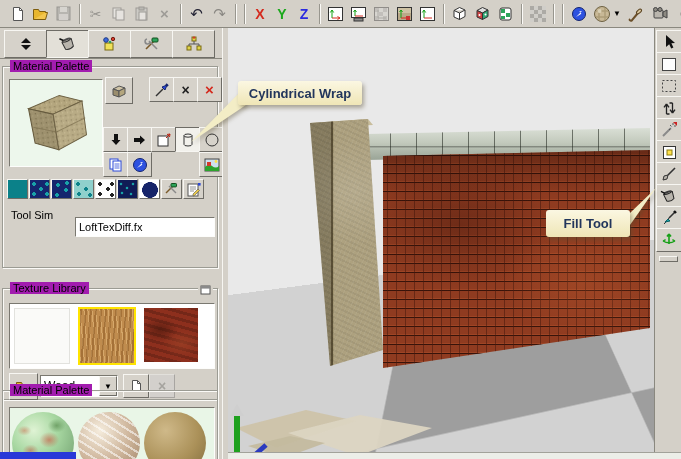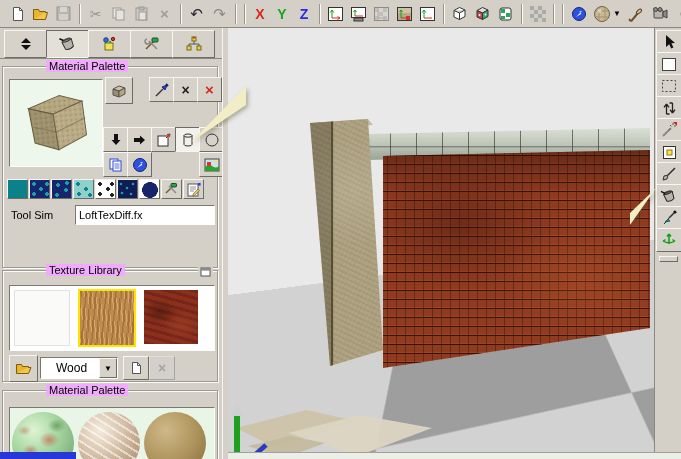--- a/index.html
+++ b/index.html
@@ -17,21 +17,21 @@
            border-bottom:1px solid #8a887f;display:flex;align-items:center;padding-left:6px;box-sizing:border-box;}
   .tbtn{width:23px;height:22px;display:flex;align-items:center;justify-content:center;flex:0 0 auto;}
   .tsep{width:1px;height:20px;background:#98968e;box-shadow:1px 0 0 #fbfaf7;margin:0 4px;flex:0 0 auto;}
   .axis-letter{font-weight:bold;font-size:14px;width:22px;text-align:center;}
   
   .left-panel{position:absolute;left:0;top:28px;width:222px;height:431px;background:#d4d0c8;overflow:hidden;}
   .tabbar{position:absolute;left:0;top:0;width:222px;height:30px;border-bottom:1px solid #8a887f;}
   .tab{position:absolute;top:2px;width:41px;height:26px;display:flex;align-items:center;justify-content:center;}
   .group{position:absolute;left:2px;width:216px;border:1px solid #9b9b93;
          box-shadow:inset 1px 1px 0 #fbfaf7,1px 1px 0 #fbfaf7;box-sizing:border-box;}
-  .group>.gtitle{position:absolute;top:-7px;left:7px;background:#f0abfc;padding:0 3px;font-size:11px;margin-left:36px;}
+  .group>.gtitle{position:absolute;top:-7px;left:7px;background:#a21caf;padding:0 3px;font-size:11px;}
   .sbtn{position:absolute;width:23px;height:23px;display:flex;align-items:center;justify-content:center;}
   .texmode{position:absolute;width:21px;height:20px;box-sizing:border-box;}
   
   .right-toolbar{position:absolute;left:654px;top:28px;width:27px;height:431px;background:#d4d0c8;
                  border-left:1px solid #8a887f;}
   .rbtn{position:absolute;left:1px;width:24px;height:22px;display:flex;align-items:center;justify-content:center;}
   .grip{position:absolute;left:4px;width:17px;height:4px;border:1px solid;border-color:#f7f6f2 #6e6c66 #6e6c66 #f7f6f2;}
   
   .viewport{position:absolute;left:228px;top:28px;width:426px;height:431px;background:#e9e9e9;overflow:hidden;}
   .floor{position:absolute;left:-260px;top:226px;width:1150px;height:620px;
@@ -478,24 +478,24 @@
             <svg width="15" height="15">
               <rect x="2" y="2" width="10" height="12" fill="#fff" stroke="#555"></rect>
               <path d="M4 5h6M4 7h6M4 9h4" stroke="#777" stroke-width=".8"></path>
               <path d="M7 12 L12 7 L13.5 8.5 L8.5 13.5 L7 14Z" fill="#e8c84a" stroke="#555" stroke-width=".6"></path>
               <rect x="12" y="1" width="2.6" height="2.6" fill="#2a48d8"></rect>
             </svg>
           </span>
         </div>
 
       <span class="field-label" style="position:absolute;left:8px;top:142px;">Tool Sim</span>
-      <input class="filefield" style="position: absolute; left: 72px; top: 138px; width: 132px;" value="LoftTexDiff.fx">
+      <input class="filefield" style="position: absolute; left: 72px; top: 150px; width: 132px;" value="LoftTexDiff.fx">
     </div>
 
-    <div class="group" style="top:242px;height:112px;text-align:center;">
+    <div class="group" style="top:260px;height:112px;">
       <span class="gtitle">Texture Library</span>
       <span class="ic" style="position:absolute;right:4px;top:-4px;background:#d4d0c8;padding:0 2px;">
           <svg width="11" height="10">
             <rect x="1" y="1" width="9" height="8" fill="#fff" stroke="#555"></rect>
             <rect x="1" y="1" width="9" height="2.6" fill="#8a8a8a"></rect>
           </svg>
         </span>
       <div class="sunkenw" style="position:absolute;left:6px;top:14px;width:204px;height:64px;">
         <div style="position:absolute;left:4px;top:4px;width:54px;height:54px;background:#fafaf8;border:1px solid #e2e2de;"></div>
         <div style="position:absolute;left:68px;top:3px;width:54px;height:54px;border:2px solid #ffe400;background:#c08c4e;background-image:repeating-linear-gradient(95deg,rgba(120,70,20,.38) 0 2px,transparent 2px 5px),repeating-linear-gradient(85deg,rgba(255,220,160,.35) 0 1px,transparent 1px 4px);"></div>
@@ -643,20 +643,26 @@
             <path d="M2 9 Q8 12.5 14 9 M2 9 l2.6 -1.4 M14 9 l-2.6 -1.4" stroke="#18a018" stroke-width="1.4" fill="none"></path>
           </svg>
         </span>
       </div>
     <div class="grip" style="top:228px;"></div>
   </div>
 
   <svg class="callout-tail" style="left:185px;top:84px;" width="70" height="65">
     <polygon points="61,2 61,21 6,58" fill="#f3edc6"></polygon>
   </svg>
+  <div class="callout-box" style="left:238px;top:81px;width:124px;height:24px;">
+    <span>Cylindrical Wrap</span>
+  </div>
 
   <svg class="callout-tail" style="left:598px;top:180px;" width="62" height="52">
     <polygon points="32,33 58,8 32,45" fill="#f3edc6"></polygon>
   </svg>
+  <div class="callout-box" style="left:546px;top:210px;width:84px;height:27px;">
+    <span>Fill Tool</span>
+  </div>
 
   <div class="bottom-strip"></div>
   <div class="blue-frag"></div>
 </div>
 
 </body></html>

